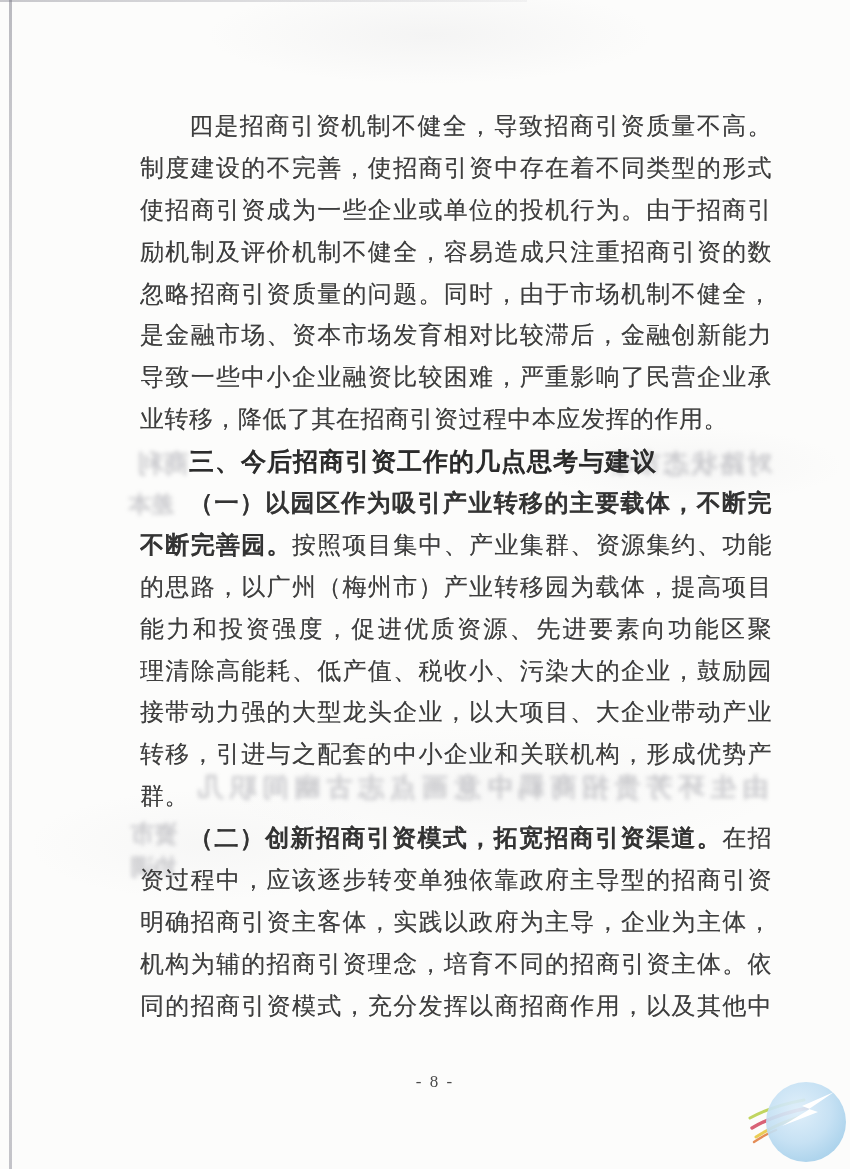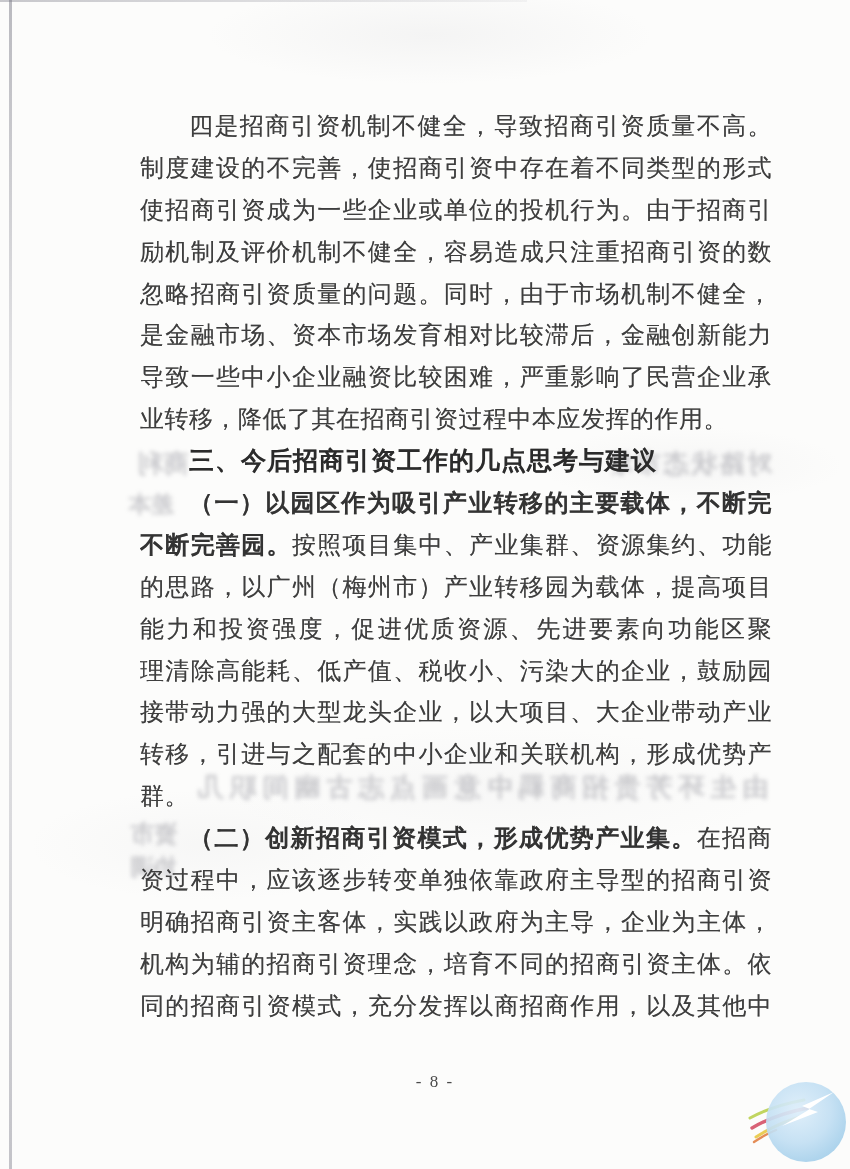--- a/index.html
+++ b/index.html
@@ -33,21 +33,21 @@
   .line{
     height:41.9px;line-height:41.9px;font-size:24px;color:#3e3e3e;
     text-align:justify;text-align-last:justify;
     letter-spacing:0.5px;box-sizing:border-box;overflow:hidden;
     text-shadow:0 0 0.5px rgba(62,62,62,0.55);
   }
   .line b{font-weight:700;color:#333;}
   .line.ind{padding-left:49px;}
   .line.nj{text-align:center;text-align-last:left;}
   .line.h b{
-    font-family:Liberation Mono, monospace;
+    font-family:Liberation Serif, serif;
     font-size:25px;color:#2b2b2b;letter-spacing:1px;
   }
   
   .footer{
     position:absolute;left:140px;top:1072px;width:590px;
     text-align:center;font-size:17px;color:#4a4a4a;letter-spacing:2px;
   }
   
   .ghost{
     position:absolute;pointer-events:none;
@@ -91,21 +91,21 @@
     <div class="line nj"><span>业转移，降低了其在招商引资过程中本应发挥的作用。</span></div>
     <div class="line ind nj h"><b>三、今后招商引资工作的几点思考与建议</b></div>
     <div class="line ind"><b>（一）以园区作为吸引产业转移的主要载体，不断完善园</b></div>
     <div class="line"><b>不断完善园。</b><span>按照项目集中、产业集群、资源集约、功能集成</span></div>
     <div class="line"><span>的思路，以广州（梅州市）产业转移园为载体，提高项目承载</span></div>
     <div class="line"><span>能力和投资强度，促进优质资源、先进要素向功能区聚集。清</span></div>
     <div class="line"><span>理清除高能耗、低产值、税收小、污染大的企业，鼓励园区承</span></div>
     <div class="line"><span>接带动力强的大型龙头企业，以大项目、大企业带动产业链的</span></div>
     <div class="line"><span>转移，引进与之配套的中小企业和关联机构，形成优势产业集</span></div>
     <div class="line nj"><span>群。</span></div>
-    <div class="line ind"><b>（二）创新招商引资模式，形成优势产业集。</b><span>在招商引</span></div>
+    <div class="line ind"><b>（二）创新招商引资模式，拓宽招商引资渠道。</b><span>在招商引</span></div>
     <div class="line"><span>资过程中，应该逐步转变单独依靠政府主导型的招商引资模式，</span></div>
     <div class="line"><span>明确招商引资主客体，实践以政府为主导，企业为主体，中介</span></div>
     <div class="line"><span>机构为辅的招商引资理念，培育不同的招商引资主体。依据不</span></div>
     <div class="line"><span>同的招商引资模式，充分发挥以商招商作用，以及其他中介机</span></div>
   </div>
 
   <div class="footer">- 8 -</div>
 
   <svg class="logo" viewBox="0 0 110 100" xmlns="http://www.w3.org/2000/svg">
     <defs>

